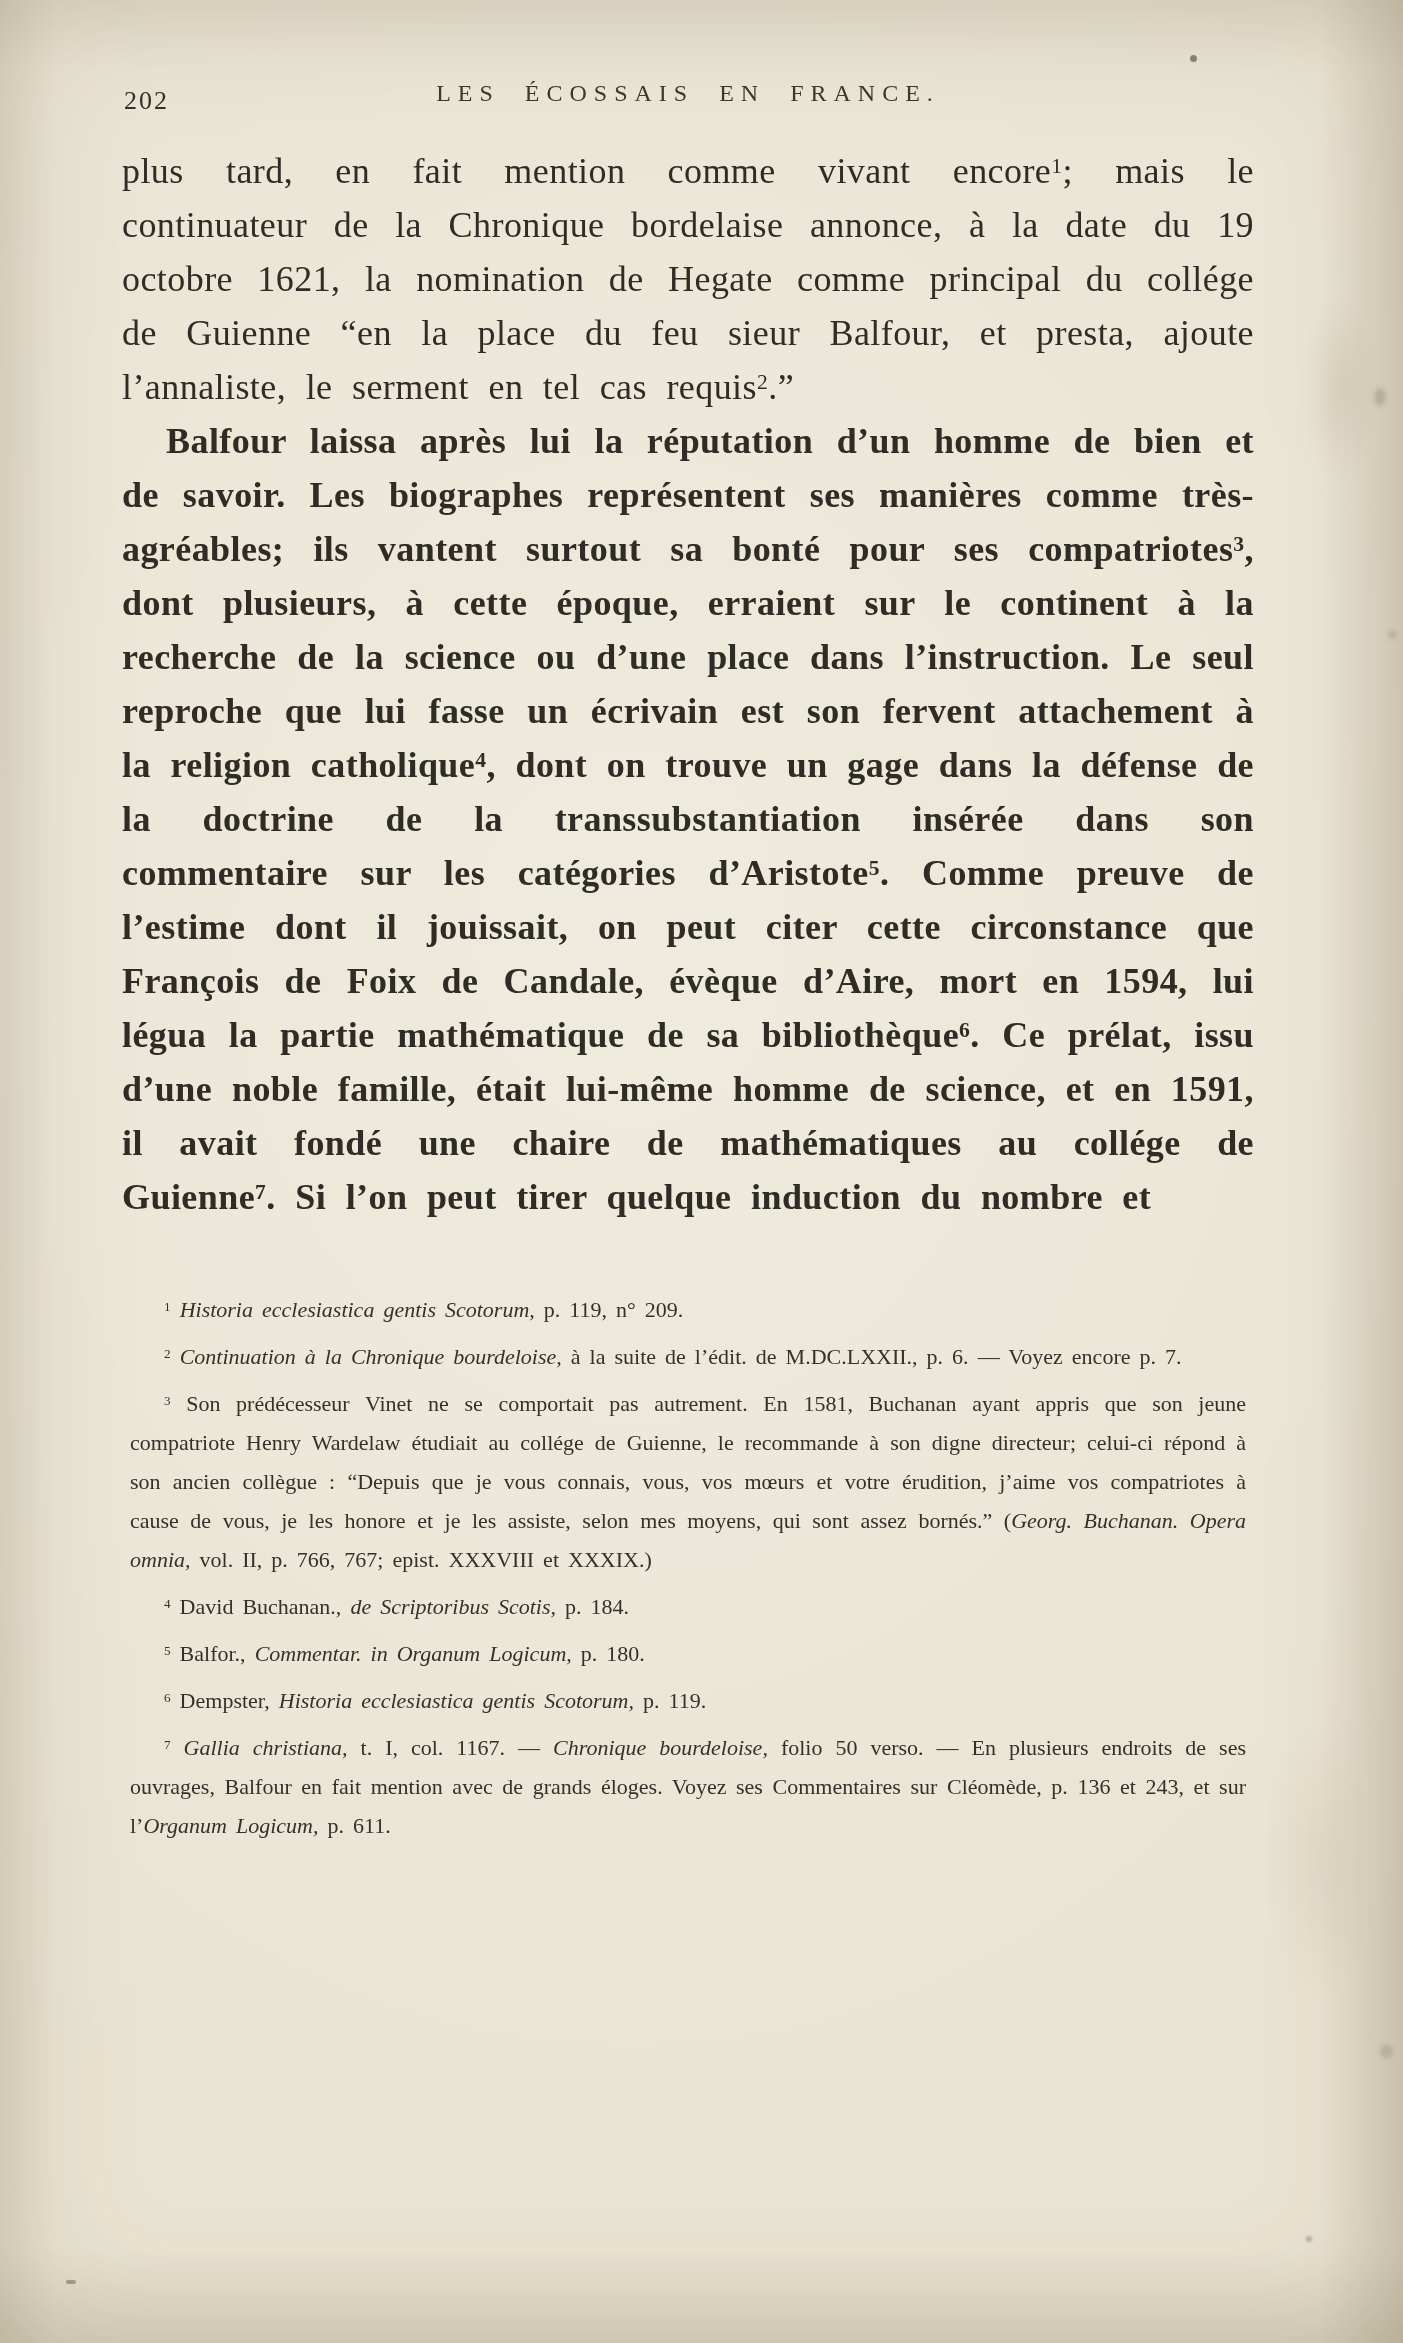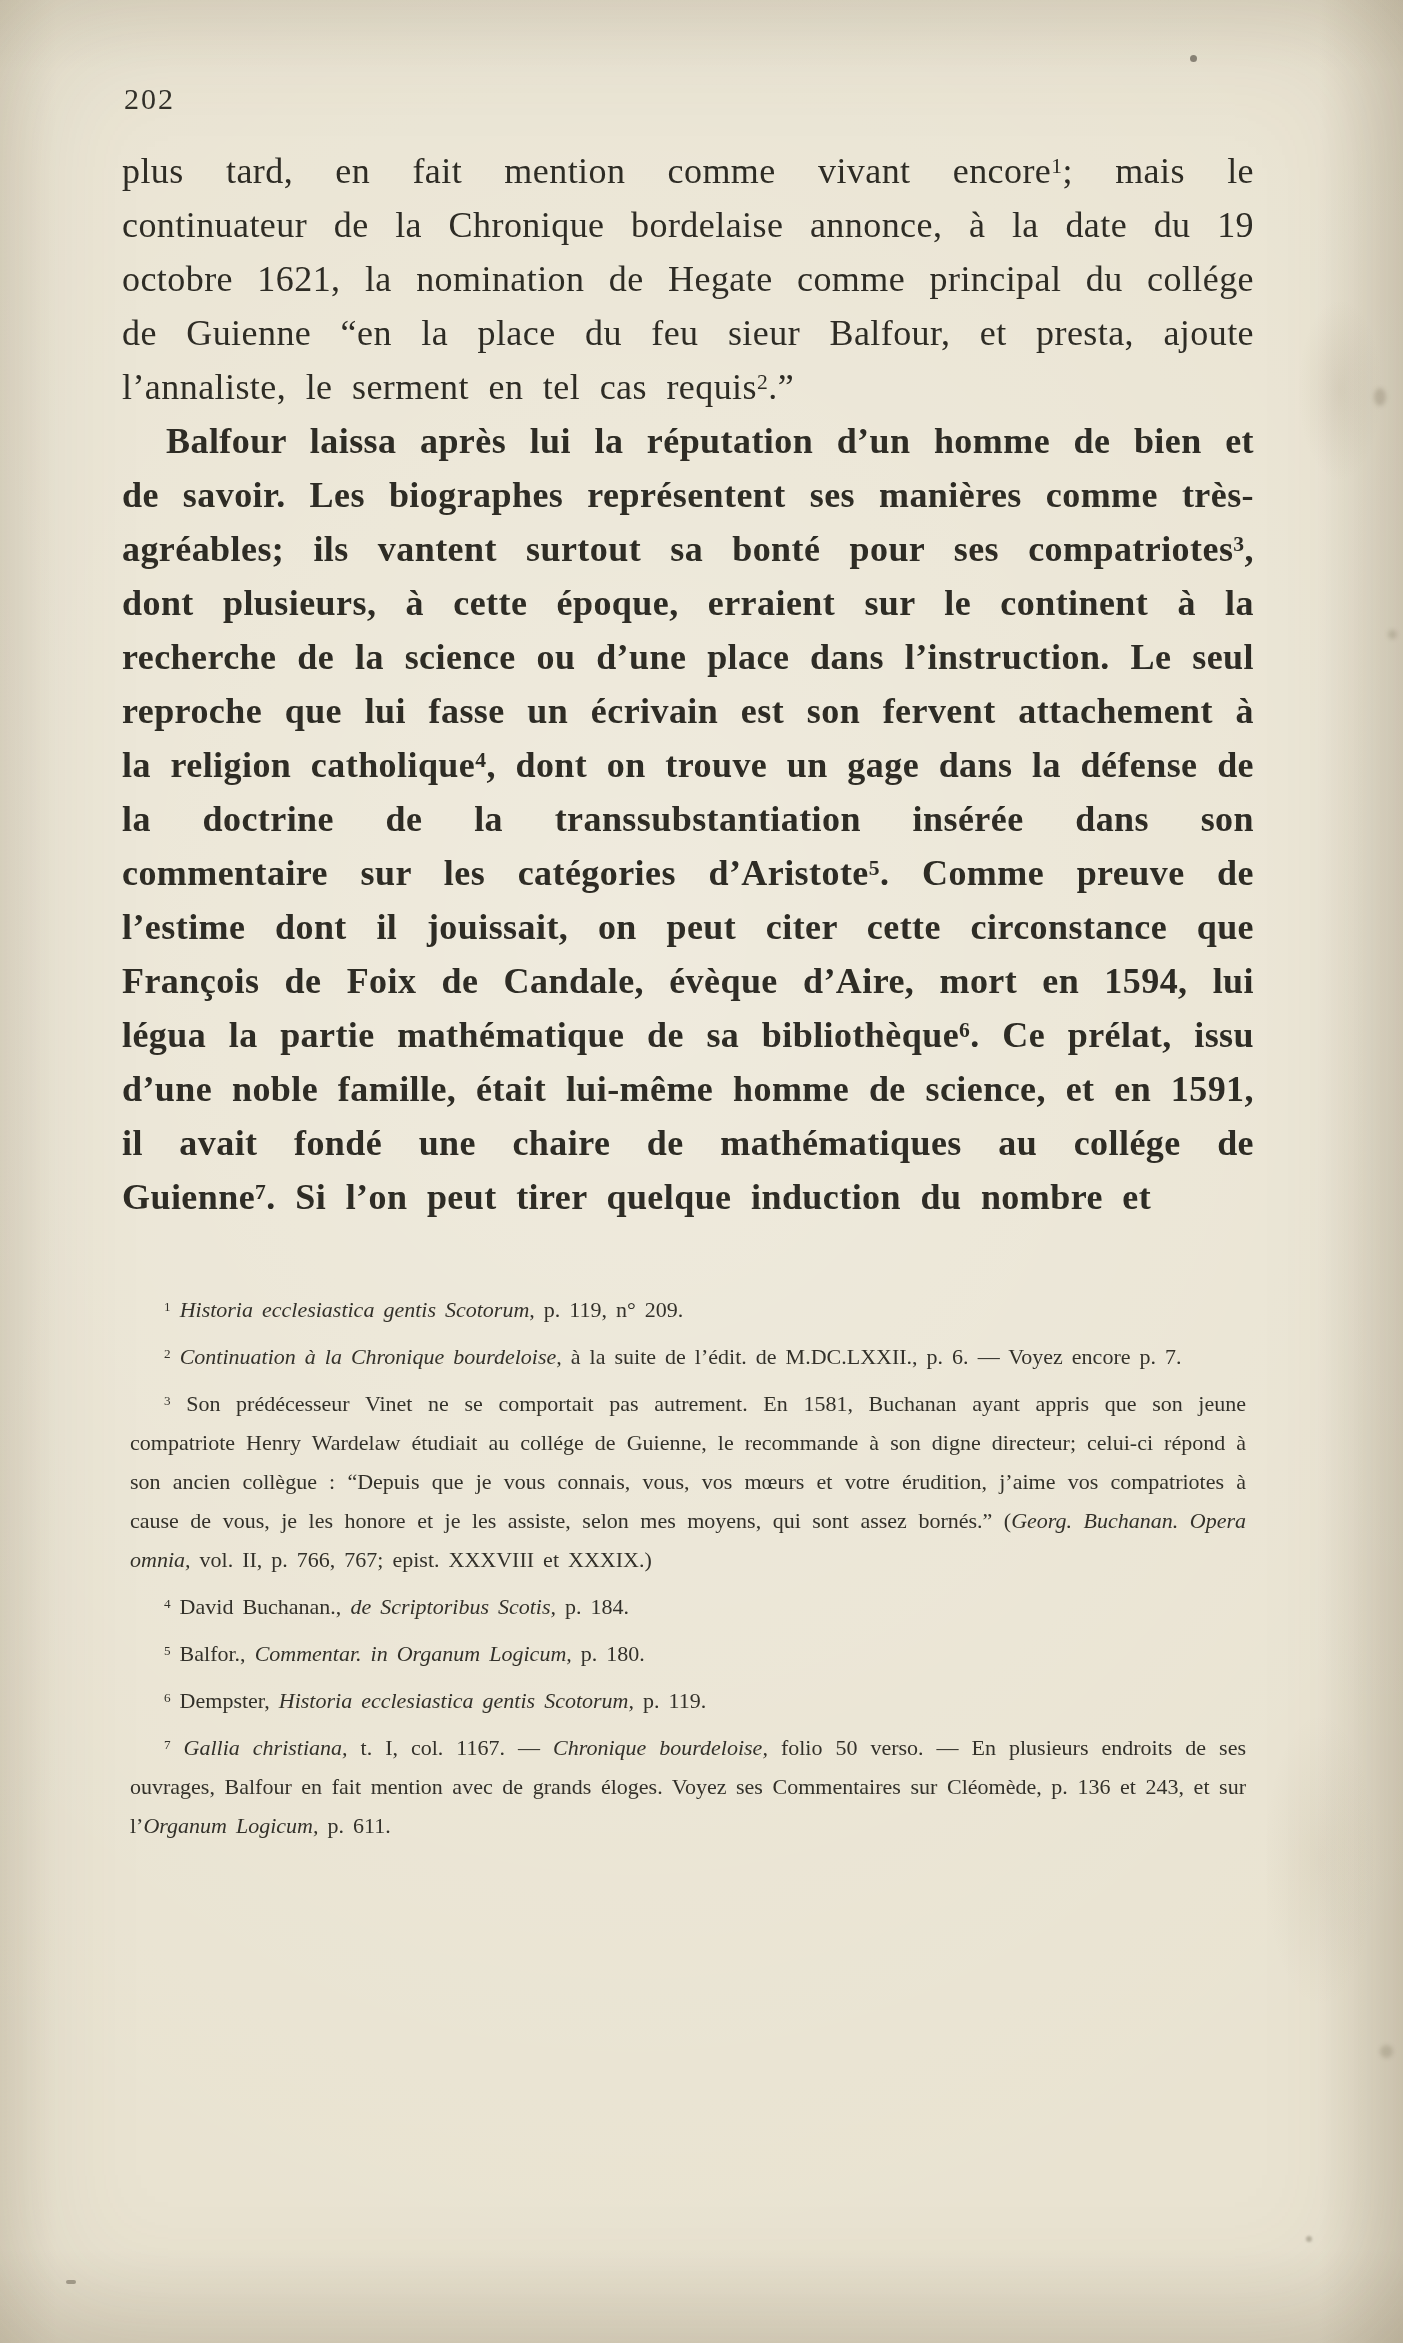--- a/index.html
+++ b/index.html
@@ -12,21 +12,21 @@
     background:
       radial-gradient(130% 95% at 45% 40%, rgba(255,255,255,0.28), rgba(255,255,255,0) 62%),
       linear-gradient(to right, rgba(115,98,66,0.10), rgba(115,98,66,0) 4%, rgba(115,98,66,0) 94%, rgba(105,88,58,0.17)),
       linear-gradient(to bottom, rgba(115,98,66,0.08), rgba(115,98,66,0) 3%, rgba(115,98,66,0) 96%, rgba(105,88,58,0.12)),
       #e9e3d1;
     box-shadow: inset 0 0 140px rgba(100,85,55,0.18);
     color:#2e2c25;
   }
   .content{position:absolute;left:122px;top:72px;width:1132px;}
   .page-header{position:relative;height:46px;margin-bottom:26px;}
-  .page-number{position:absolute;left:2px;bottom:2px;font-size:30px;letter-spacing:2px;color:#32302a;}
+  .page-number{position:absolute;left:2px;bottom:2px;font-size:26px;letter-spacing:2px;color:#32302a;}
   .running-title{display:block;text-align:center;font-size:24px;letter-spacing:7px;word-spacing:12px;padding-top:8px;color:#3a382f;}
   .body-text{font-size:36px;line-height:54px;text-align:justify;word-spacing:0.28em;letter-spacing:0.012em;hyphens:auto;}
   .para{margin:0;}
   .para.indent{text-indent:44px;font-weight:bold;}
   .sup{font-size:0.6em;line-height:0;position:relative;top:-0.45em;}
   .it{font-style:italic;}
   .footnotes{margin-top:66px;font-size:22px;line-height:39px;text-align:justify;word-spacing:0.16em;color:#33312a;hyphens:auto;}
   .footnote{margin:8px;text-indent:34px;}
   
   .speck{position:absolute;border-radius:50%;pointer-events:none;}
@@ -44,20 +44,21 @@
 </head>
 <body>
 
 <div class="page">
   <div class="stain1"></div>
   <div class="stain2"></div>
 
   <div class="content">
     <header class="page-header">
       <span class="page-number">202</span>
+      <span class="running-title">LES ÉCOSSAIS EN FRANCE.</span>
     </header>
 
     <main class="body-text" id="body-text">
         <p class="para"><span>plus tard, en fait mention comme vivant encore</span><span class="sup">1</span><span>; mais le continuateur de la Chronique bordelaise annonce, à la date du 19 octobre 1621, la nomination de Hegate comme principal du collége de Guienne “en la place du feu sieur Balfour, et presta, ajoute l’annaliste, le serment en tel cas requis</span><span class="sup">2</span><span>.”</span></p>
         <p class="para indent"><span>Balfour laissa après lui la réputation d’un homme de bien et de savoir. Les biographes représentent ses manières comme très-agréables; ils vantent surtout sa bonté pour ses compatriotes</span><span class="sup">3</span><span>, dont plusieurs, à cette époque, erraient sur le continent à la recherche de la science ou d’une place dans l’instruction. Le seul reproche que lui fasse un écrivain est son fervent attachement à la religion catholique</span><span class="sup">4</span><span>, dont on trouve un gage dans la défense de la doctrine de la transsubstantiation insérée dans son commentaire sur les catégories d’Aristote</span><span class="sup">5</span><span>. Comme preuve de l’estime dont il jouissait, on peut citer cette circonstance que François de Foix de Candale, évèque d’Aire, mort en 1594, lui légua la partie mathématique de sa bibliothèque</span><span class="sup">6</span><span>. Ce prélat, issu d’une noble famille, était lui-même homme de science, et en 1591, il avait fondé une chaire de mathématiques au collége de Guienne</span><span class="sup">7</span><span>. Si l’on peut tirer quelque induction du nombre et</span></p>
       </main>
 
     <section class="footnotes" id="footnotes">
         <p class="footnote"><span class="sup">1</span><span> </span><span class="it">Historia ecclesiastica gentis Scotorum,</span><span> p. 119, n° 209.</span></p>
         <p class="footnote"><span class="sup">2</span><span> </span><span class="it">Continuation à la Chronique bourdeloise,</span><span> à la suite de l’édit. de M.DC.LXXII., p. 6. — Voyez encore p. 7.</span></p>

